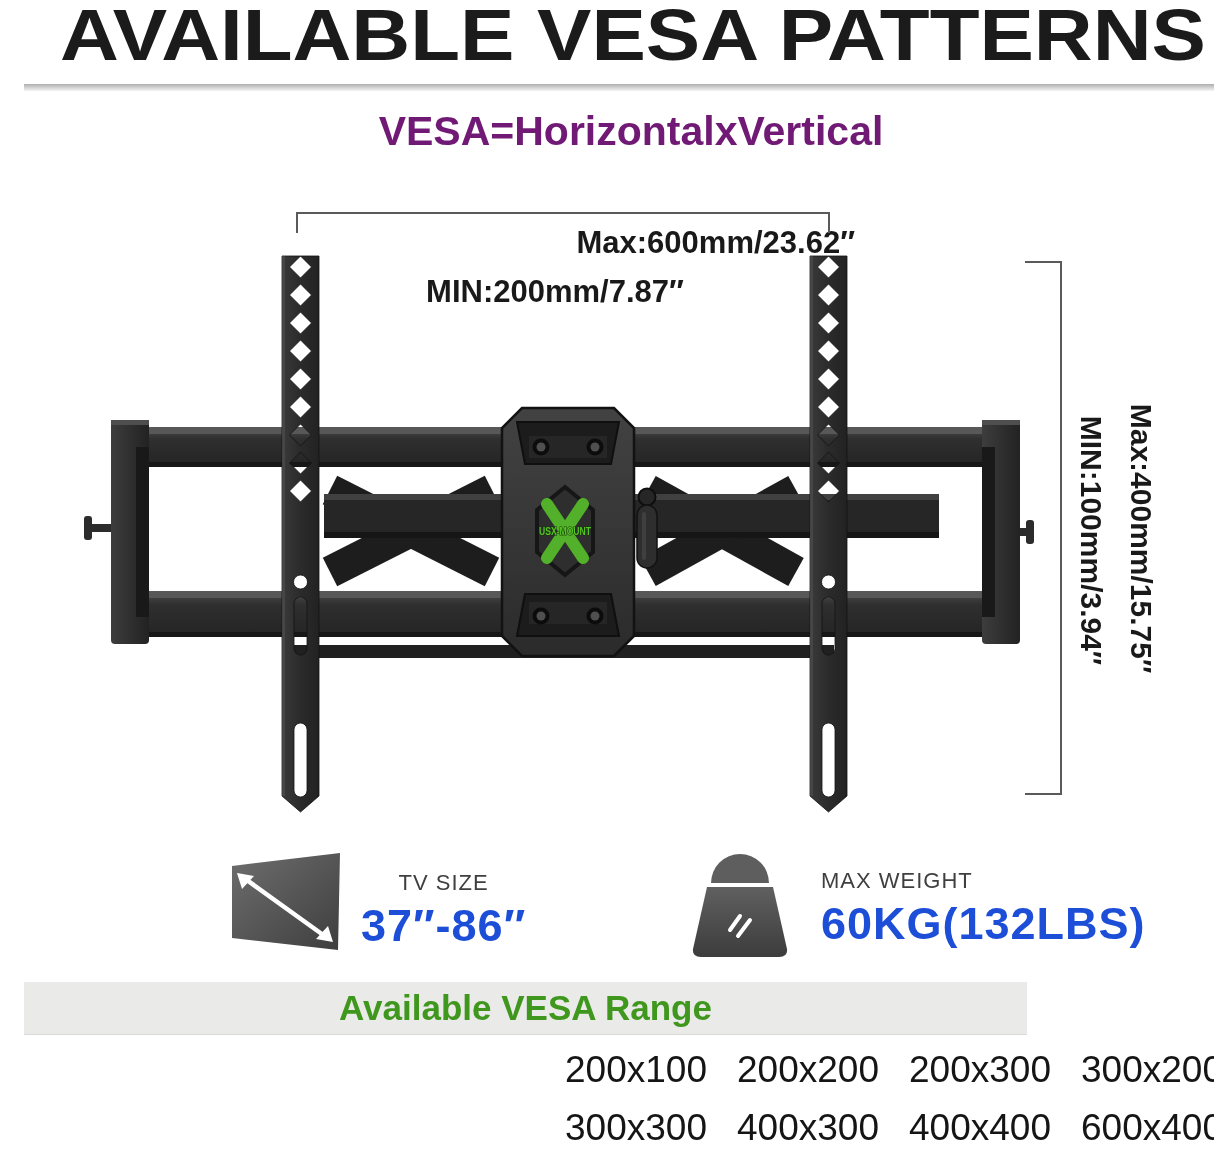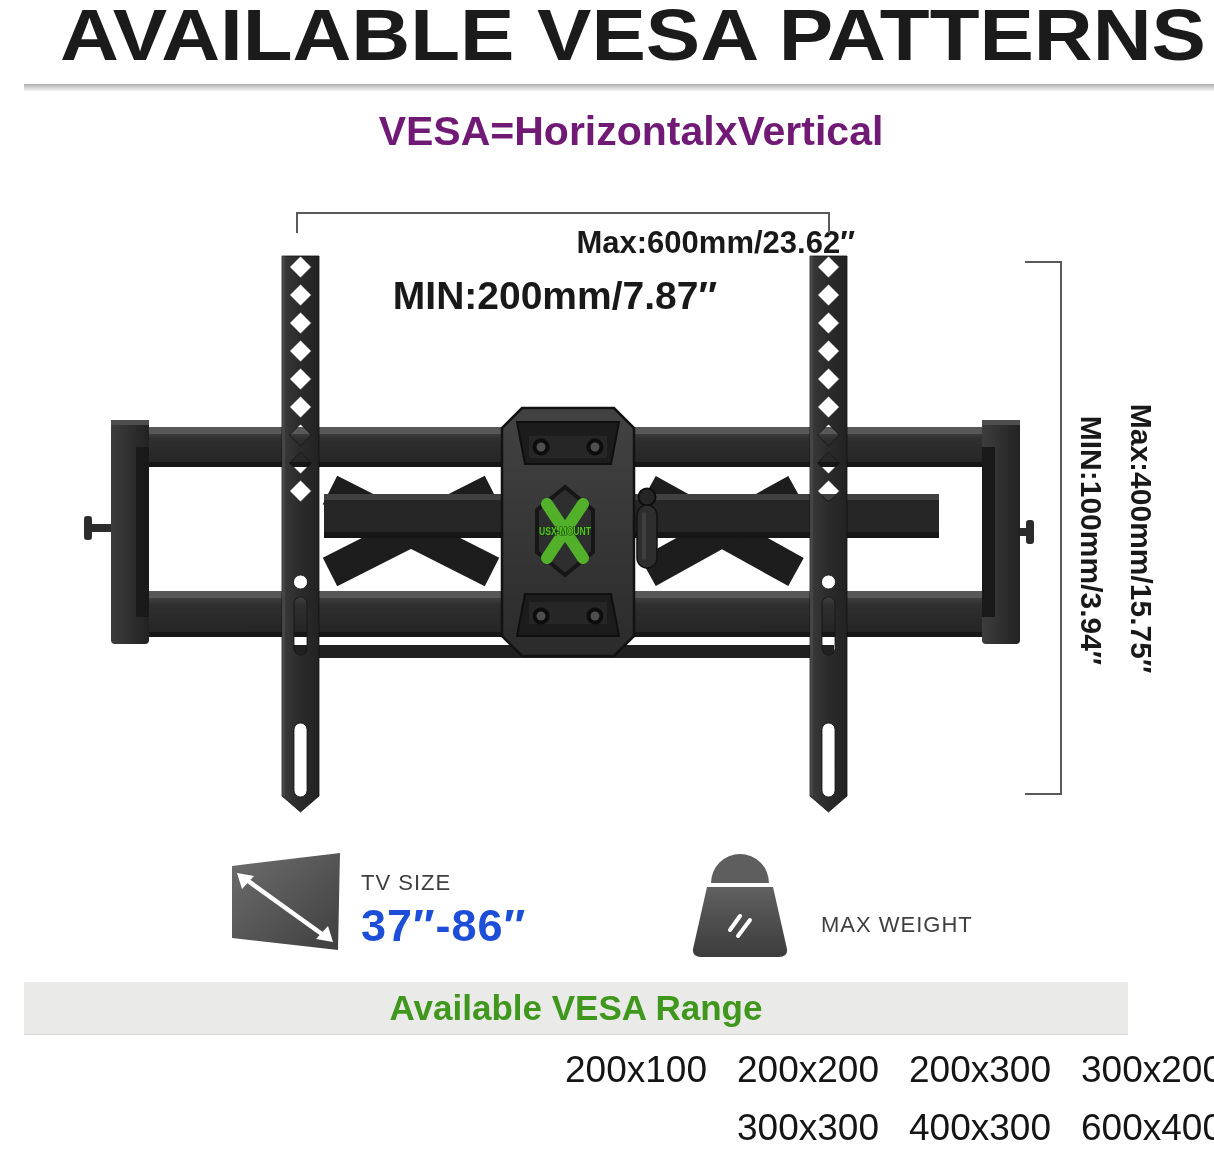--- a/index.html
+++ b/index.html
@@ -13,42 +13,42 @@
   .title-svg{position:absolute;left:34px;top:2px;}
   .divider{position:absolute;left:0;top:84px;width:1214px;height:7px;
     background:linear-gradient(#aeaeae,#f5f5f5);}
   .subtitle{position:absolute;left:0;top:108px;width:1214px;text-align:center;
     font-size:41px;font-weight:bold;color:#701a75;letter-spacing:0px;}
 
   
   .dim-top{position:absolute;left:231px;top:0;width:600px;text-align:center;
     font-weight:700;color:#191919;}
   .dim-line1{position:absolute;left:0;top:225px;width:600px;font-size:31px;text-align:right;}
-  .dim-line2{position:absolute;left:0;top:274px;width:600px;font-size:39px;}
+  .dim-line2{position:absolute;left:0;top:274px;width:600px;font-size:31px;}
 
   
   .bracket-top{position:absolute;left:272px;top:212px;width:530px;height:19px;
     border-top:2px solid #5a5a5a;border-left:2px solid #5a5a5a;border-right:2px solid #5a5a5a;}
   .bracket-right{position:absolute;left:1001px;top:261px;width:35px;height:530px;
     border-top:2px solid #5a5a5a;border-right:2px solid #5a5a5a;border-bottom:2px solid #5a5a5a;}
 
   
   .v-label{position:absolute;width:280px;height:33px;text-align:center;
     font-size:30px;font-weight:700;color:#191919;transform:rotate(90deg);white-space:nowrap;}
   .v-max{left:977px;top:522px;}
   .v-min{left:927px;top:524px;}
 
   
   .spec-label{font-size:22px;letter-spacing:1px;color:#3f3f3f;font-weight:400;}
   .spec-value{font-size:45px;font-weight:bold;color:#1d4ed8;margin-top:4px;letter-spacing:1px;}
-  .tv-text{position:absolute;left:337px;top:870px;}
-  .wt-text{position:absolute;left:797px;top:912px;}
-
-  
-  .band{position:absolute;left:0;top:982px;width:1104px;height:52px;background:#eaeae8;
+  .tv-text{position:absolute;left:337px;top:870px;text-align:center;}
+  .wt-text{position:absolute;left:797px;top:868px;}
+
+  
+  .band{position:absolute;left:0;top:982px;width:1003px;height:52px;background:#eaeae8;
     border-bottom:1px solid #d9d9d7;}
   .band-heading{width:100%;text-align:center;line-height:52px;font-size:35px;
     font-weight:bold;color:#3f971d;}
   .vesa-row{position:absolute;left:0;width:1214px;display:flex;justify-content:flex-end;
     padding-left:12px;box-sizing:border-box;}
   .vesa-row-1{top:1048px;}
   .vesa-row-2{top:1106px;}
   .vesa-cell{width:172px;text-align:center;font-size:37px;line-height:44px;color:#151515;}
 </style>
 </head>
@@ -241,31 +241,33 @@
     </defs>
     <path d="M29,37 a29,29 0 0 1 58,0 Z" fill="#5e5e5e"></path>
     <path d="M25,41 h66 l14,62 q1,8 -8,8 H19 q-9,0 -8,-8 Z" fill="url(#gWt)"></path>
     <g stroke="#ffffff" stroke-width="4" stroke-linecap="round">
       <line x1="48" y1="84" x2="58" y2="70"></line>
       <line x1="56" y1="90" x2="68" y2="74"></line>
     </g>
   </svg>
   <div class="wt-text">
     <div class="spec-label">MAX WEIGHT</div>
+    <div class="spec-value">60KG(132LBS)</div>
   </div>
 
   <div class="band">
     <div class="band-heading">Available VESA Range</div>
   </div>
 
   <div class="vesa-row vesa-row-1">
     <div class="vesa-cell">200x100</div>
     <div class="vesa-cell">200x200</div>
     <div class="vesa-cell">200x300</div>
     <div class="vesa-cell">300x200</div>
   </div>
   <div class="vesa-row vesa-row-2">
     <div class="vesa-cell">300x300</div>
     <div class="vesa-cell">400x300</div>
+    <div class="vesa-cell">400x400</div>
     <div class="vesa-cell">600x400</div>
   </div>
 
 </div>
 
 </body></html>

